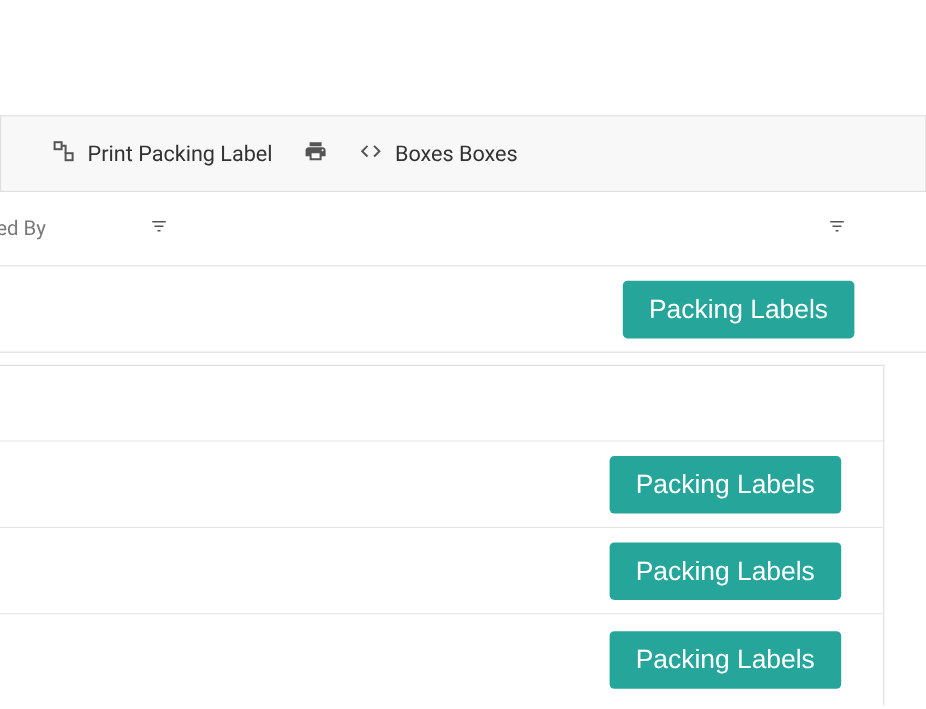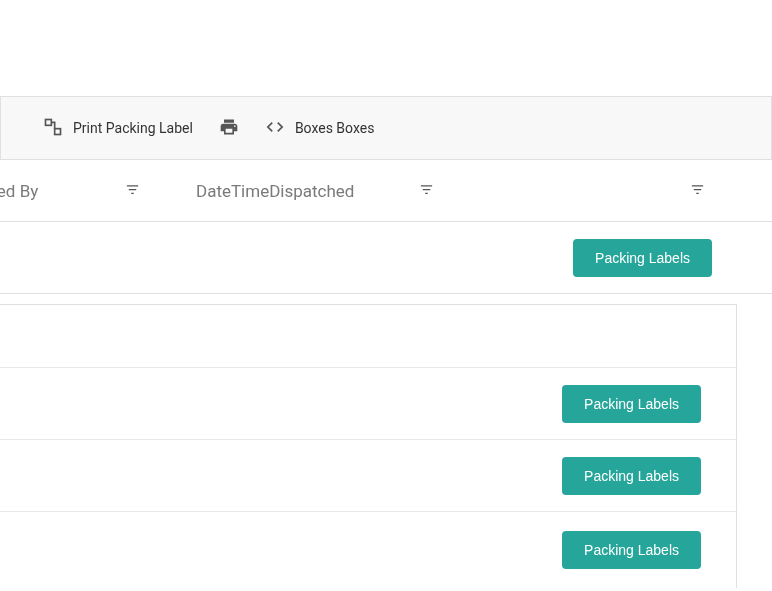--- a/index.html
+++ b/index.html
@@ -22,21 +22,21 @@
       display: flex;
       align-items: center;
       padding-left: 42px;
       gap: 26px;
     }
     .toolbar-item {
       display: flex;
       align-items: center;
       gap: 10px;
       color: #333;
-      font-size: 14px;
+      font-size: 18px;
       cursor: pointer;
     }
     .toolbar-item svg {
       width: 20px;
       height: 20px;
       fill: #555;
     }
     .header-row {
       position: absolute;
       top: 160px;
@@ -89,21 +89,21 @@
     .row.r2 { top: 304px; left: -30px; right: 35px; height: 64px; border-top: 1px solid #e0e0e0; border-left: 1px solid #e0e0e0; border-right: 1px solid #e0e0e0; }
     .row.r3 { top: 368px; left: -30px; right: 35px; height: 72px; border-right: 1px solid #e0e0e0; }
     .row.r4 { top: 440px; left: -30px; right: 35px; height: 72px; border-right: 1px solid #e0e0e0; }
     .row.r5 { top: 512px; left: -30px; right: 35px; height: 76px; border-right: 1px solid #e0e0e0; border-bottom: none; }
     .btn {
       position: absolute;
       background: #26a69a;
       color: #fff;
       border: none;
       border-radius: 4px;
-      font-size: 14px;
+      font-size: 22px;
       font-weight: 500;
       padding: 11px 22px;
       cursor: pointer;
     }
     .btn.b1 { right: 60px; }
     .btn.b2 { right: 35px; }
     .btn.b3 { right: 35px; }
     .btn.b4 { right: 35px; }
   </style>
 </head>
@@ -139,28 +139,20 @@
 
 <div class="header-row">
   <div class="header-cell-1">
     <span>belled By</span>
     <span class="filter-icon">
       <svg viewBox="0 0 24 24">
           <path d="M3 5h18v2H3zm3 6h12v2H6zm4 6h4v2h-4z"></path>
         </svg>
     </span>
   </div>
-  <div class="header-cell-2">
-    <span>DateTimeDispatched</span>
-    <span class="filter-icon">
-      <svg viewBox="0 0 24 24">
-          <path d="M3 5h18v2H3zm3 6h12v2H6zm4 6h4v2h-4z"></path>
-        </svg>
-    </span>
-  </div>
   <div class="header-cell-3">
     <span class="filter-icon">
       <svg viewBox="0 0 24 24">
           <path d="M3 5h18v2H3zm3 6h12v2H6zm4 6h4v2h-4z"></path>
         </svg>
     </span>
   </div>
 </div>
 
 <div class="row r1">

